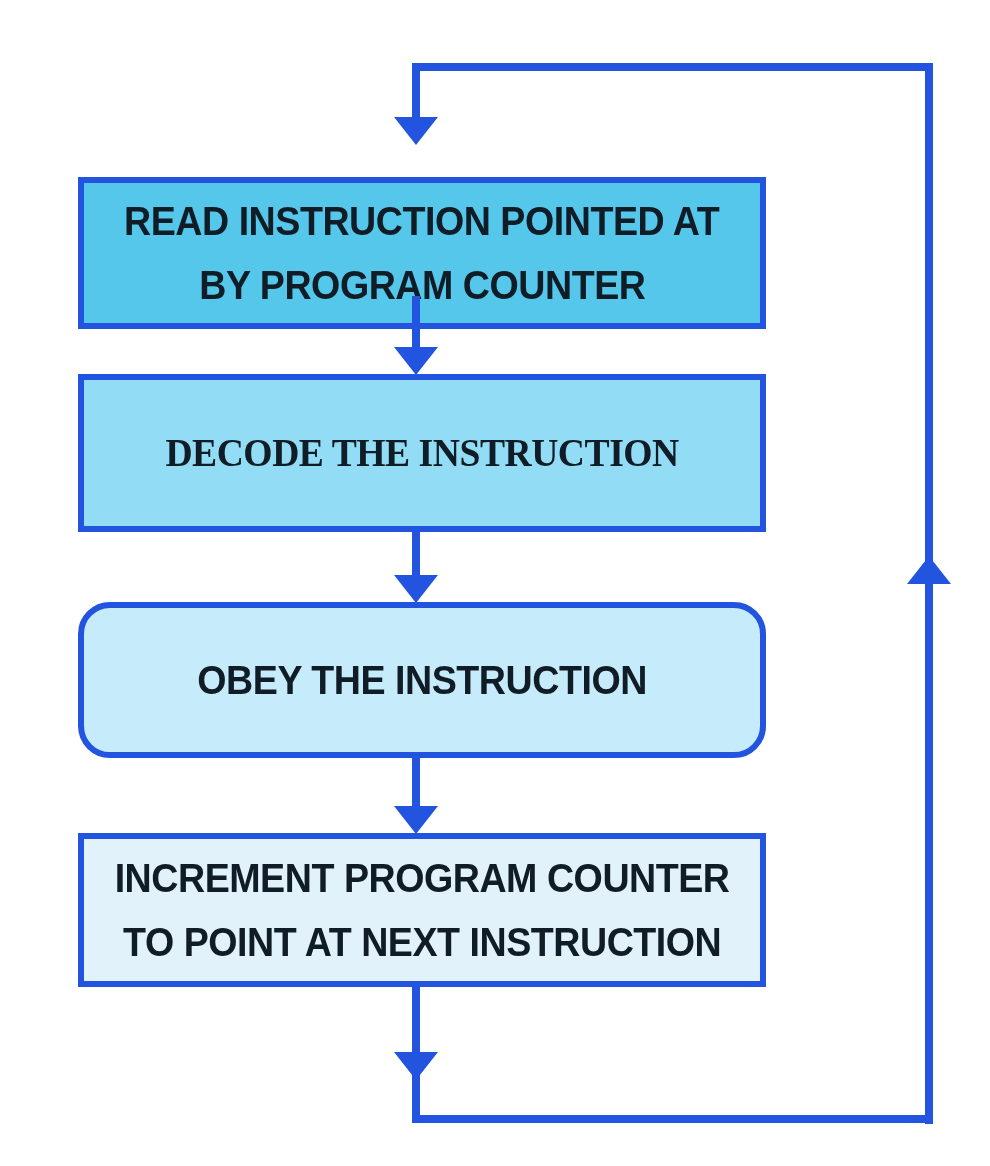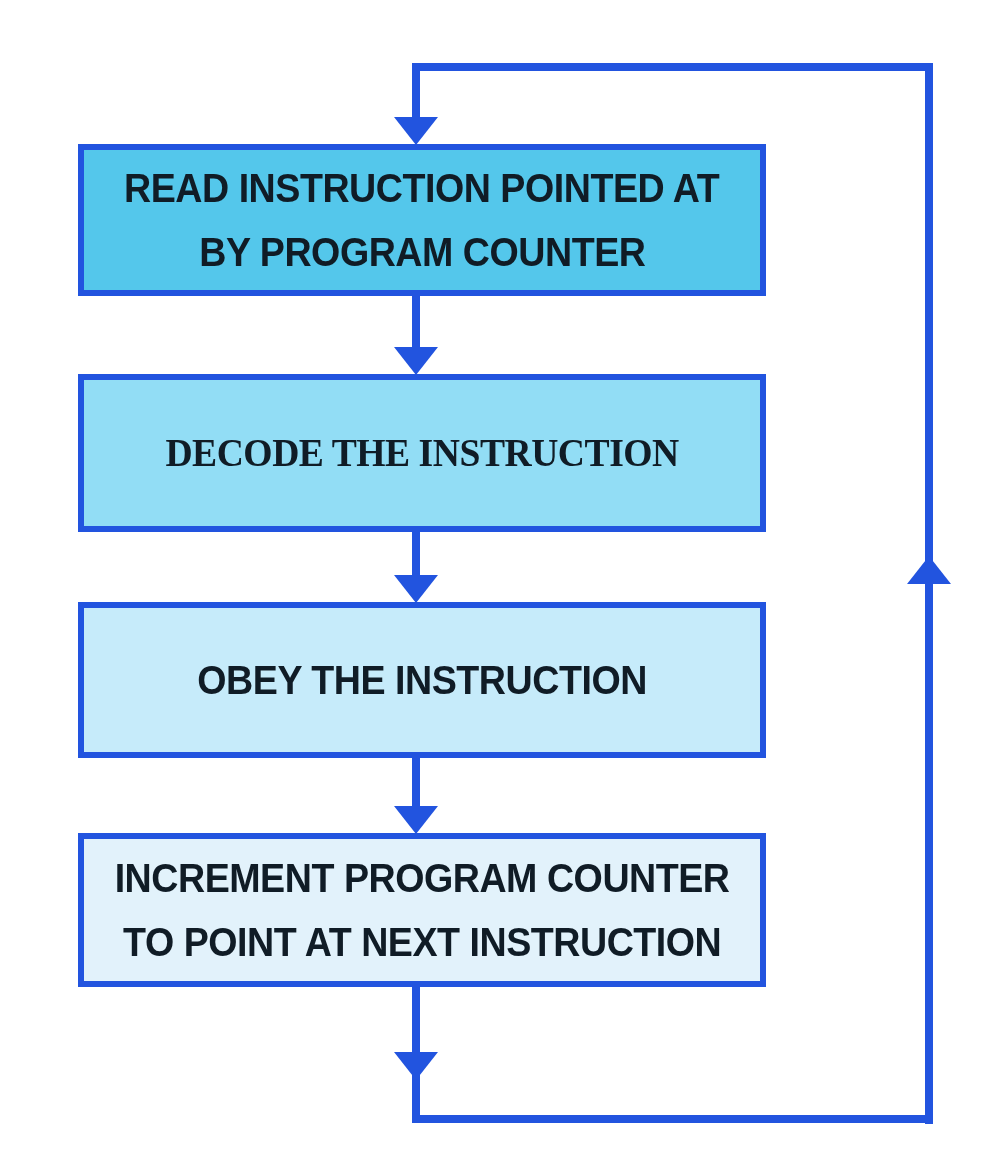--- a/index.html
+++ b/index.html
@@ -84,36 +84,36 @@
 <div class="canvas">
 
   <div class="connector loop-top"></div>
   <div class="connector loop-right"></div>
   <div class="connector loop-bottom"></div>
   <div class="arrowhead-up ah-loop-up"></div>
 
   <div class="connector stub-top"></div>
   <div class="arrowhead-down ah-into-1"></div>
 
-  <div class="node node1" style="background: rgb(84, 199, 235);">
+  <div class="node node1" style="background: rgb(84, 199, 235); margin-top: 33px;">
     <span class="line-text">READ INSTRUCTION POINTED AT</span>
     <span class="line-text">BY PROGRAM COUNTER</span>
   </div>
 
   <div class="connector stub-1-2"></div>
   <div class="arrowhead-down ah-into-2"></div>
 
   <div class="node node2" style="background: rgb(146, 221, 245);">
     <span class="line-text">DECODE THE INSTRUCTION</span>
   </div>
 
   <div class="connector stub-2-3"></div>
   <div class="arrowhead-down ah-into-3"></div>
 
-  <div class="node node3" style="background: rgb(198, 235, 250);">
+  <div class="node node3" style="background: rgb(198, 235, 250); border-radius: 32px;">
     <span class="line-text">OBEY THE INSTRUCTION</span>
   </div>
 
   <div class="connector stub-3-4"></div>
   <div class="arrowhead-down ah-into-4"></div>
 
   <div class="node node4" style="background: rgb(226, 242, 251);">
     <span class="line-text">INCREMENT PROGRAM COUNTER</span>
     <span class="line-text">TO POINT AT NEXT INSTRUCTION</span>
   </div>

